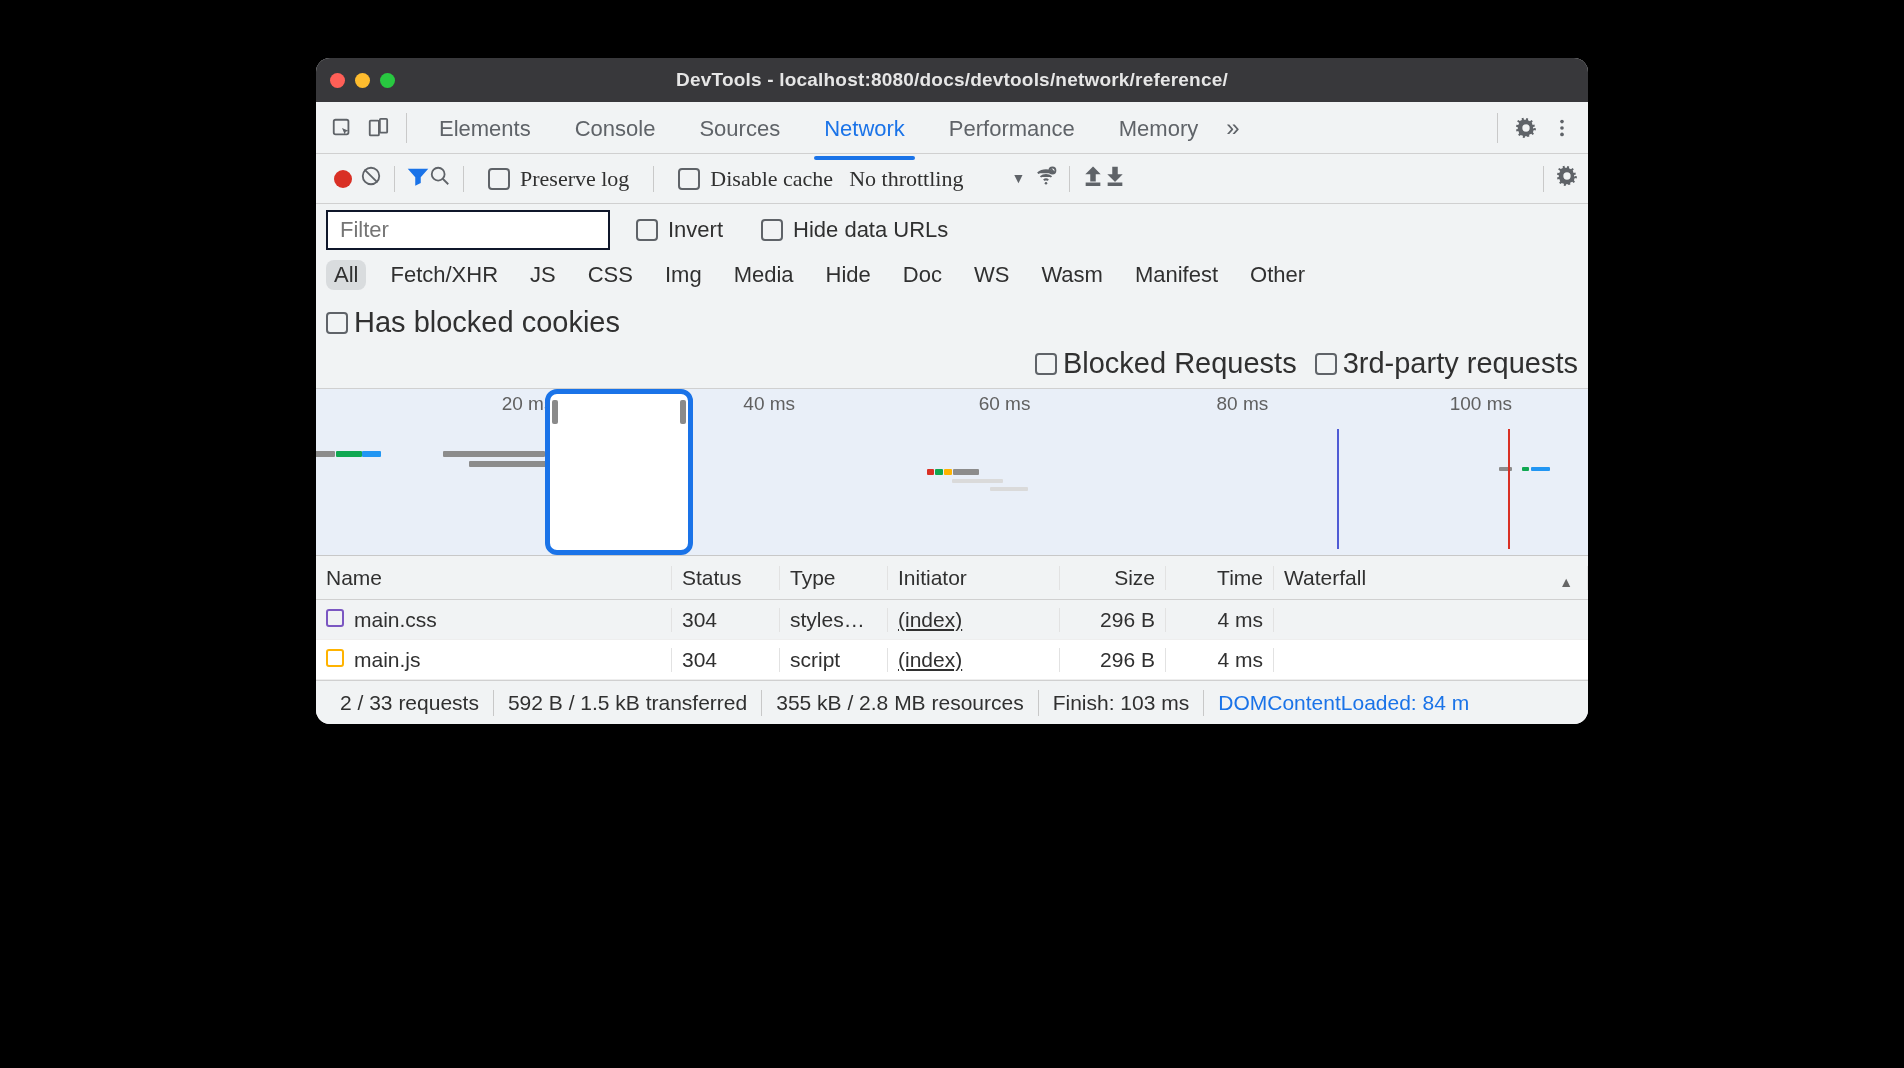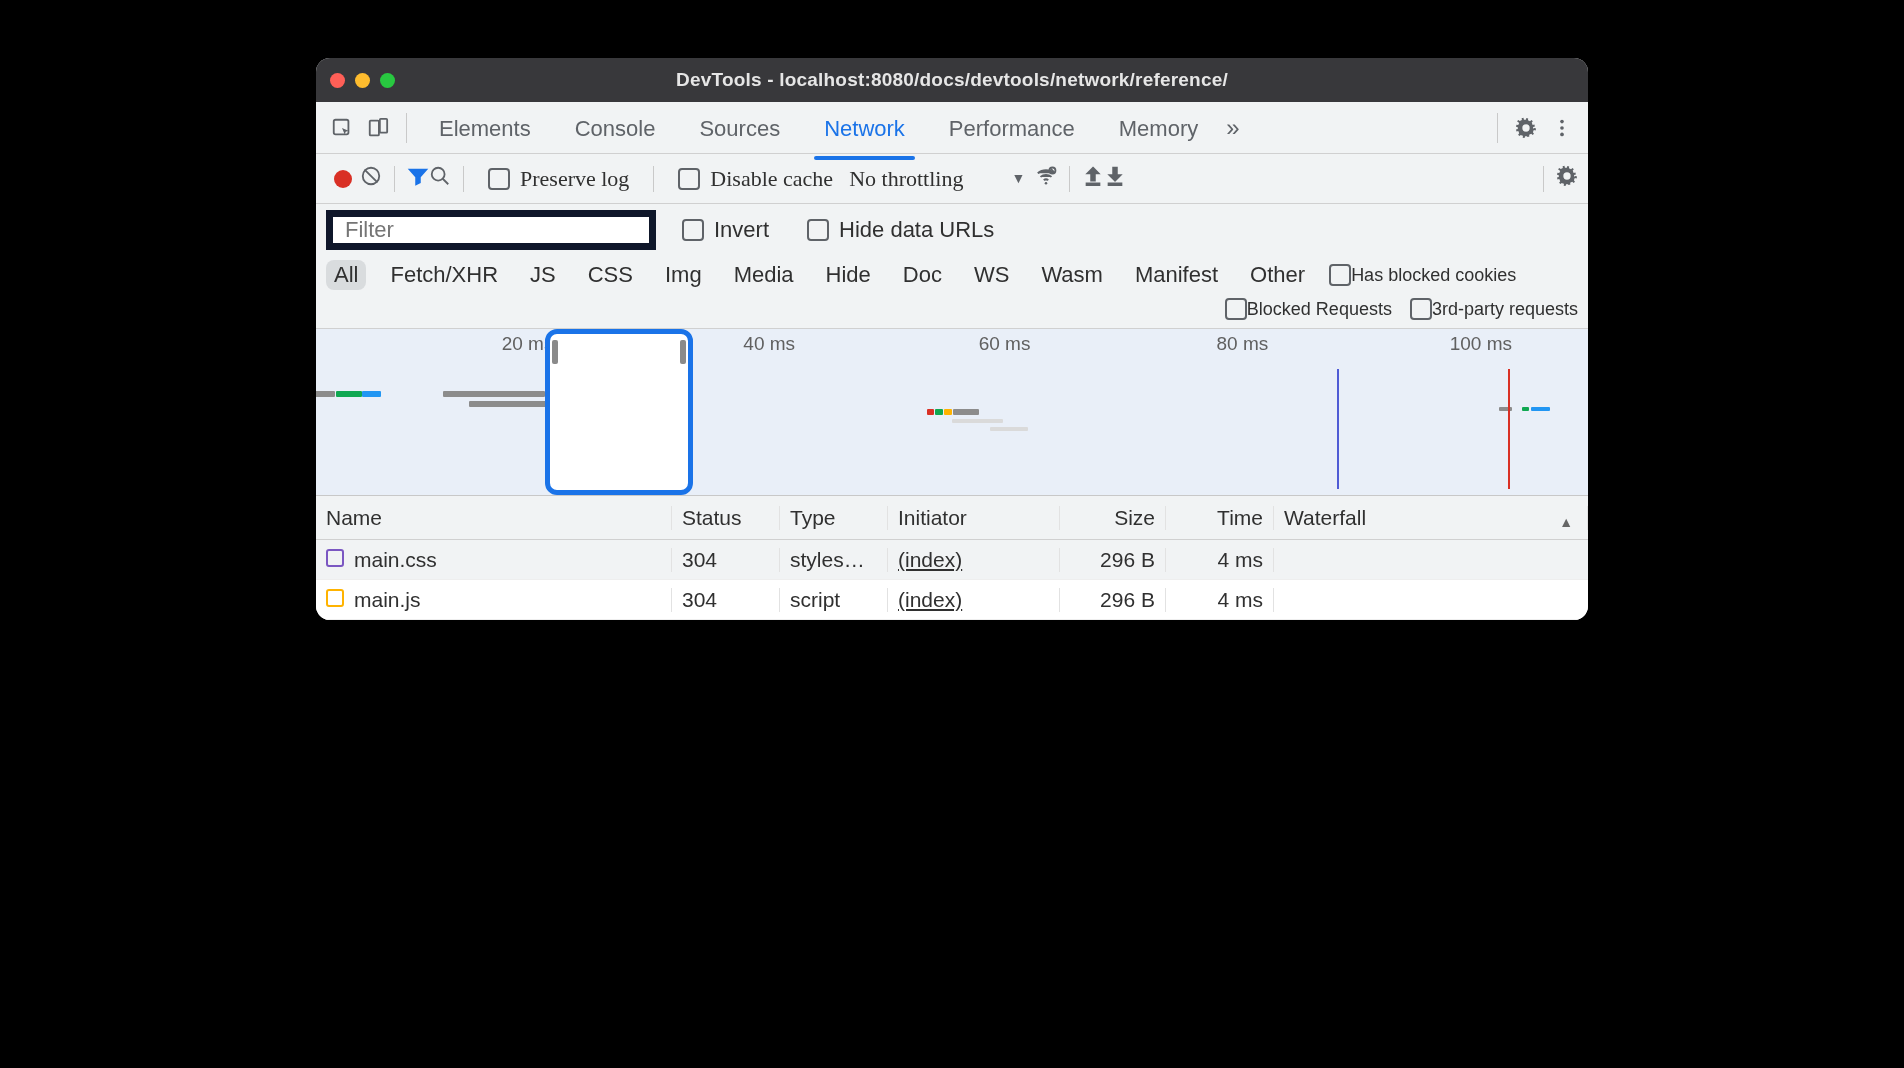--- a/index.html
+++ b/index.html
@@ -99,34 +99,34 @@
   }
   .dd-caret { font-size:14px; color:#5f6368; margin-left:40px; }
   .wifi svg, .up svg, .down svg { fill:#5f6368; }
 
   
   .filterrow {
     display:flex; align-items:center; gap:14px;
     padding: 6px 10px;
   }
   .filterinput {
-    width: 330px; height:40px;
-    border:7px solid #0f172a; background:#fff;
+    width: 284px; height:40px;
+    border:2px solid #0f172a; background:#fff;
     font-size:22px; color:#888; padding:0 12px;
   }
 
   
   .types {
     display:flex; align-items:center; gap:16px;
     padding: 4px 10px 8px;
     font-size:22px; color:#303030; flex-wrap:wrap;
   }
   .pill { padding:2px 8px; border-radius:8px; cursor:pointer; }
   .pill.sel { background:#d9dcde; }
-  .chk2 { display:flex;align-items:center;gap:0; font-size:18px; }
+  .chk2 { display:flex;align-items:center;gap:6px; font-size:29px; }
 
   
   .blockedrow {
     display:flex; align-items:center; gap:18px;
     padding: 0 10px 8px;
     font-size:22px;
     justify-content:flex-end;
   }
 
   
@@ -430,14 +430,25 @@
       <div class="c-type">script</div>
       <div class="c-init"><span class="link">(index)</span></div>
       <div class="c-size">296 B</div>
       <div class="c-time">4 ms</div>
       <div class="c-wf wf2">
         
       </div>
     </div>
   </div>
 
+  <div class="status">
+    <span class="seg">2 / 33 requests</span>
+    <span class="vsep"></span>
+    <span class="seg">592 B / 1.5 kB transferred</span>
+    <span class="vsep"></span>
+    <span class="seg">355 kB / 2.8 MB resources</span>
+    <span class="vsep"></span>
+    <span class="seg">Finish: 103 ms</span>
+    <span class="vsep"></span>
+    <span class="seg dcl">DOMContentLoaded: 84 m</span>
+  </div>
 
 </div>
 
 </body></html>

